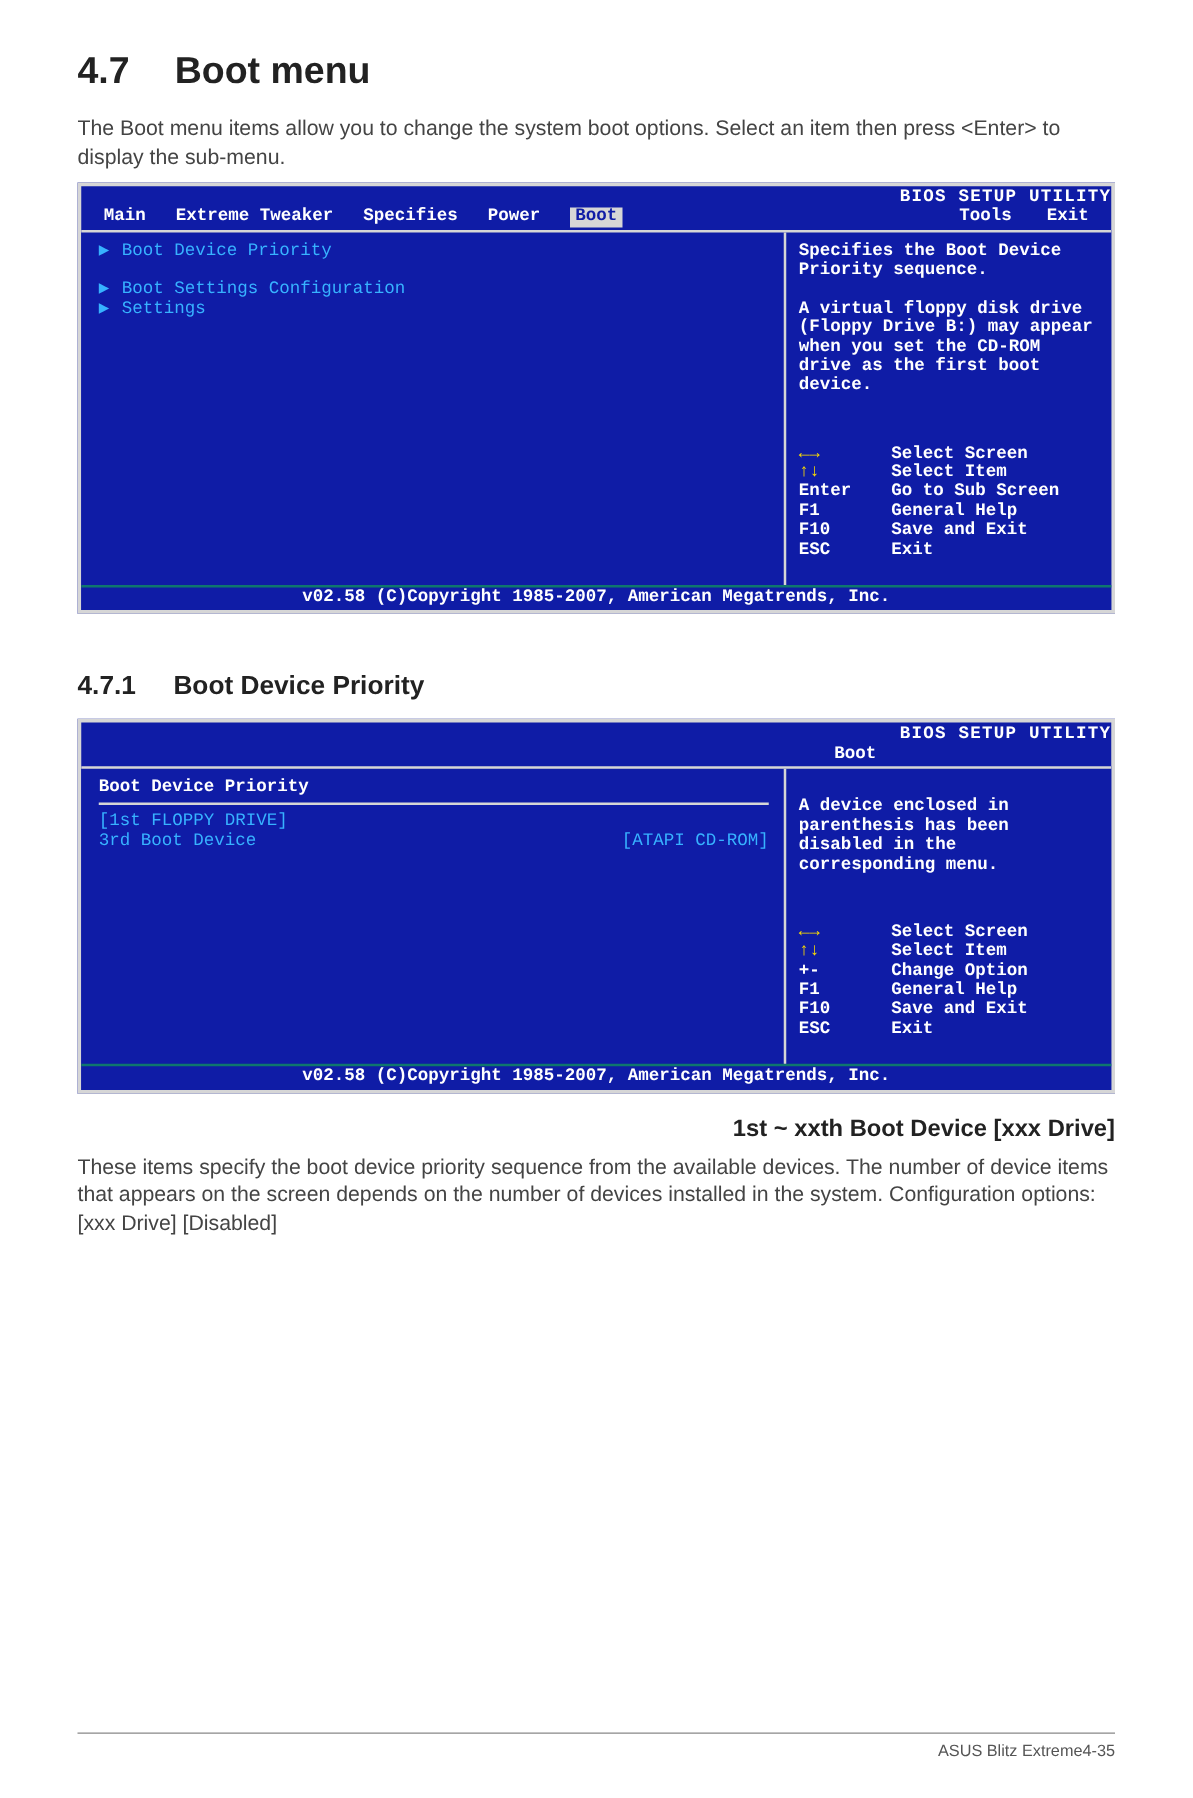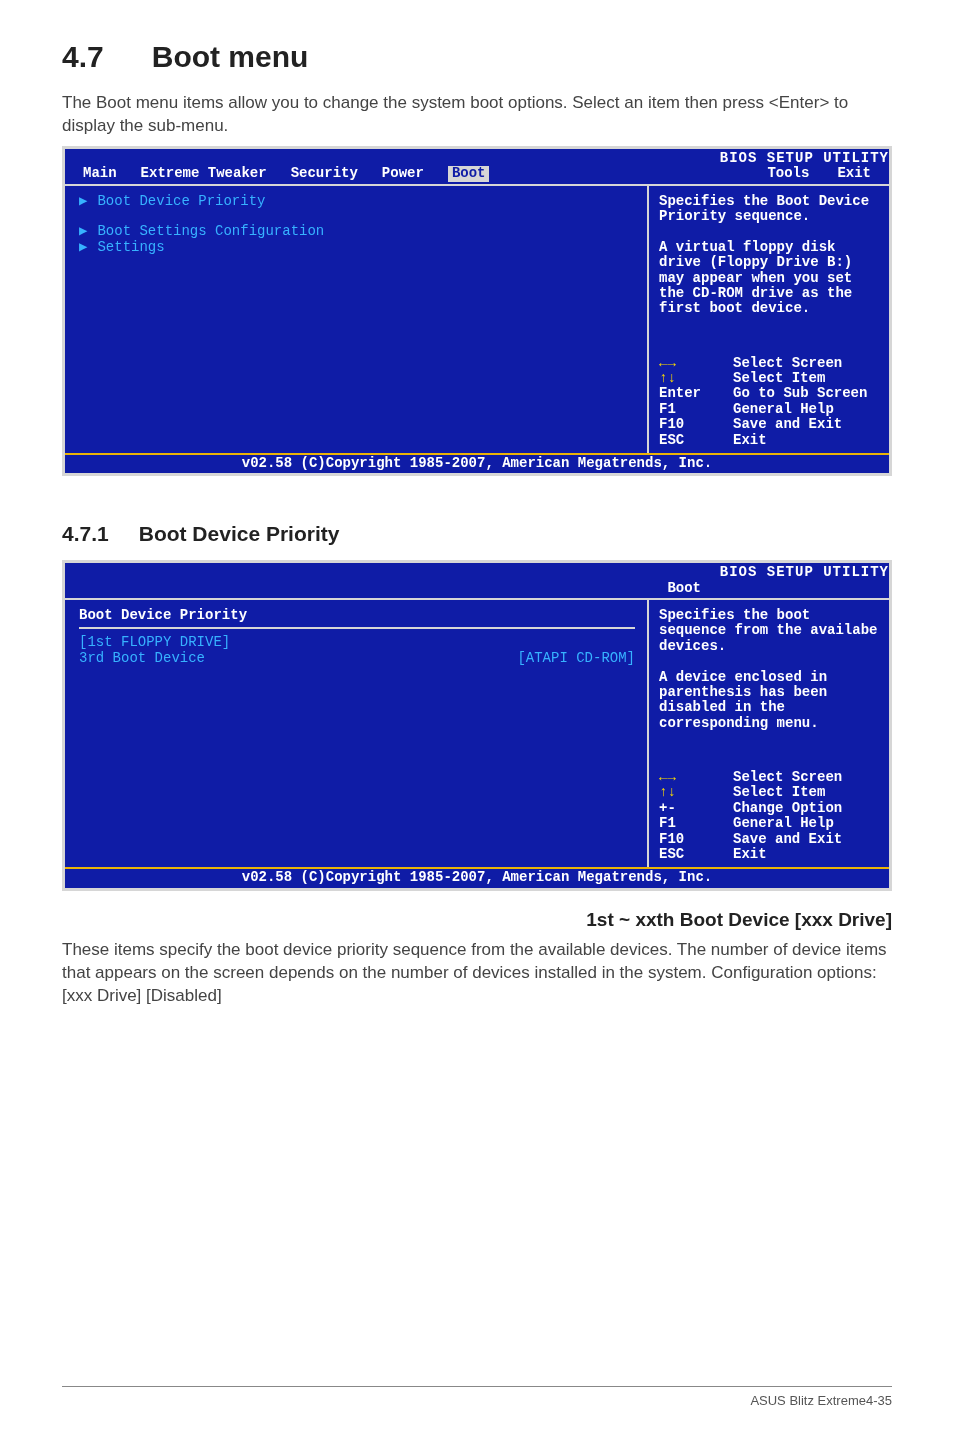--- a/index.html
+++ b/index.html
@@ -13,21 +13,21 @@
     position: relative;
     min-height: 1438px;
   }
   .section-heading {
     font-family: Verdana, Arial, sans-serif;
     font-weight: bold;
     font-size: 30px;
     color: #222222;
     margin-bottom: 18px;
   }
-  .section-heading .num { display: inline-block; margin-right: 48px; }
+  .section-heading .num { display: inline-block; margin-right: 36px; }
   .intro-text {
     font-size: 17px;
     color: #444444;
     line-height: 1.35;
     margin-bottom: 8px;
   }
   .subsection-heading {
     font-weight: bold;
     font-size: 21px;
     color: #222222;
@@ -92,39 +92,39 @@
   .bios-left .hdr-row { color: #ffffff; font-weight: bold; }
   .bios-left .row { display: flex; white-space: pre; }
   .bios-left .arrow { color: #37b2ff; margin-right: 10px; }
   .bios-left .label { flex: 1; }
   .bios-left .value { color: #37b2ff; }
   .bios-left .hr {
     border-top: 2px solid #d6d6d6;
     margin: 4px 0 6px 0;
   }
   .bios-right {
-    width: 240px;
-    padding: 8px 10px 5px 10px;
+    width: 260px;
+    padding: 8px 10px 20px 10px;
     color: #ffffff;
     font-weight: bold;
   }
   .bios-right .help-block { font-weight: bold; }
   .bios-nav {
     margin-top: 8px;
   }
   .bios-nav .nav-row { display: flex; }
   .bios-nav .k { width: 54px; }
   .bios-nav .sym { color: #fcdc00; }
   .bios-nav .label { flex: 1; margin-left: 20px; }
   .bios-footer {
     background: #0f1ca6;
     text-align: center;
     color: #ffffff;
     font-weight: bold;
-    border-top: 2px solid #eab308;
+    border-top: 2px solid #0f766e;
     padding: 1px 0 2px 0;
     font-size: 14px;
   }
 
   .page-footer {
     position: absolute;
     bottom: 30px;
     left: 62px;
     right: 62px;
     border-top: 1px solid #888888;
@@ -142,21 +142,21 @@
   <span class="num">4.7</span><span>Boot menu</span>
 </h2>
 
 <p class="intro-text">The Boot menu items allow you to change the system boot options. Select an item then press &lt;Enter&gt; to display the sub-menu.</p>
 
 <div class="bios-panel">
   <div class="bios-title">BIOS SETUP UTILITY</div>
   <div class="bios-tabs">
     <span class="tab">Main</span>
     <span class="tab">Extreme Tweaker</span>
-    <span class="tab">Security</span>
+    <span class="tab">Specifies</span>
     <span class="tab">Power</span>
     <span class="tab active">Boot</span>
     <span class="tab right">Tools</span>
     <span class="tab right2">Exit</span>
   </div>
   <div class="bios-body">
     <div class="bios-left">
       <div class="row">
         <span class="arrow">▶</span>
         <span class="label">Boot Device Priority</span>
@@ -244,21 +244,20 @@
       <div class="row">&nbsp;</div>
       <div class="row">&nbsp;</div>
       <div class="row">&nbsp;</div>
       <div class="row">&nbsp;</div>
       <div class="row">&nbsp;</div>
       <div class="row">&nbsp;</div>
       <div class="row">&nbsp;</div>
       <div class="row">&nbsp;</div>
     </div>
     <div class="bios-right">
-      <div class="help-block">Specifies the boot sequence from the availabe devices.</div>
       <div class="help-block">&nbsp;</div>
       <div class="help-block">A device enclosed in parenthesis has been disabled in the corresponding menu.</div>
       <div class="help-block">&nbsp;</div>
       <div class="help-block">&nbsp;</div>
       <div class="bios-nav">
         <div class="nav-row">
             <span class="k"><span class="sym">←→</span></span>
             <span class="label">Select Screen</span>
           </div>
         <div class="nav-row">

